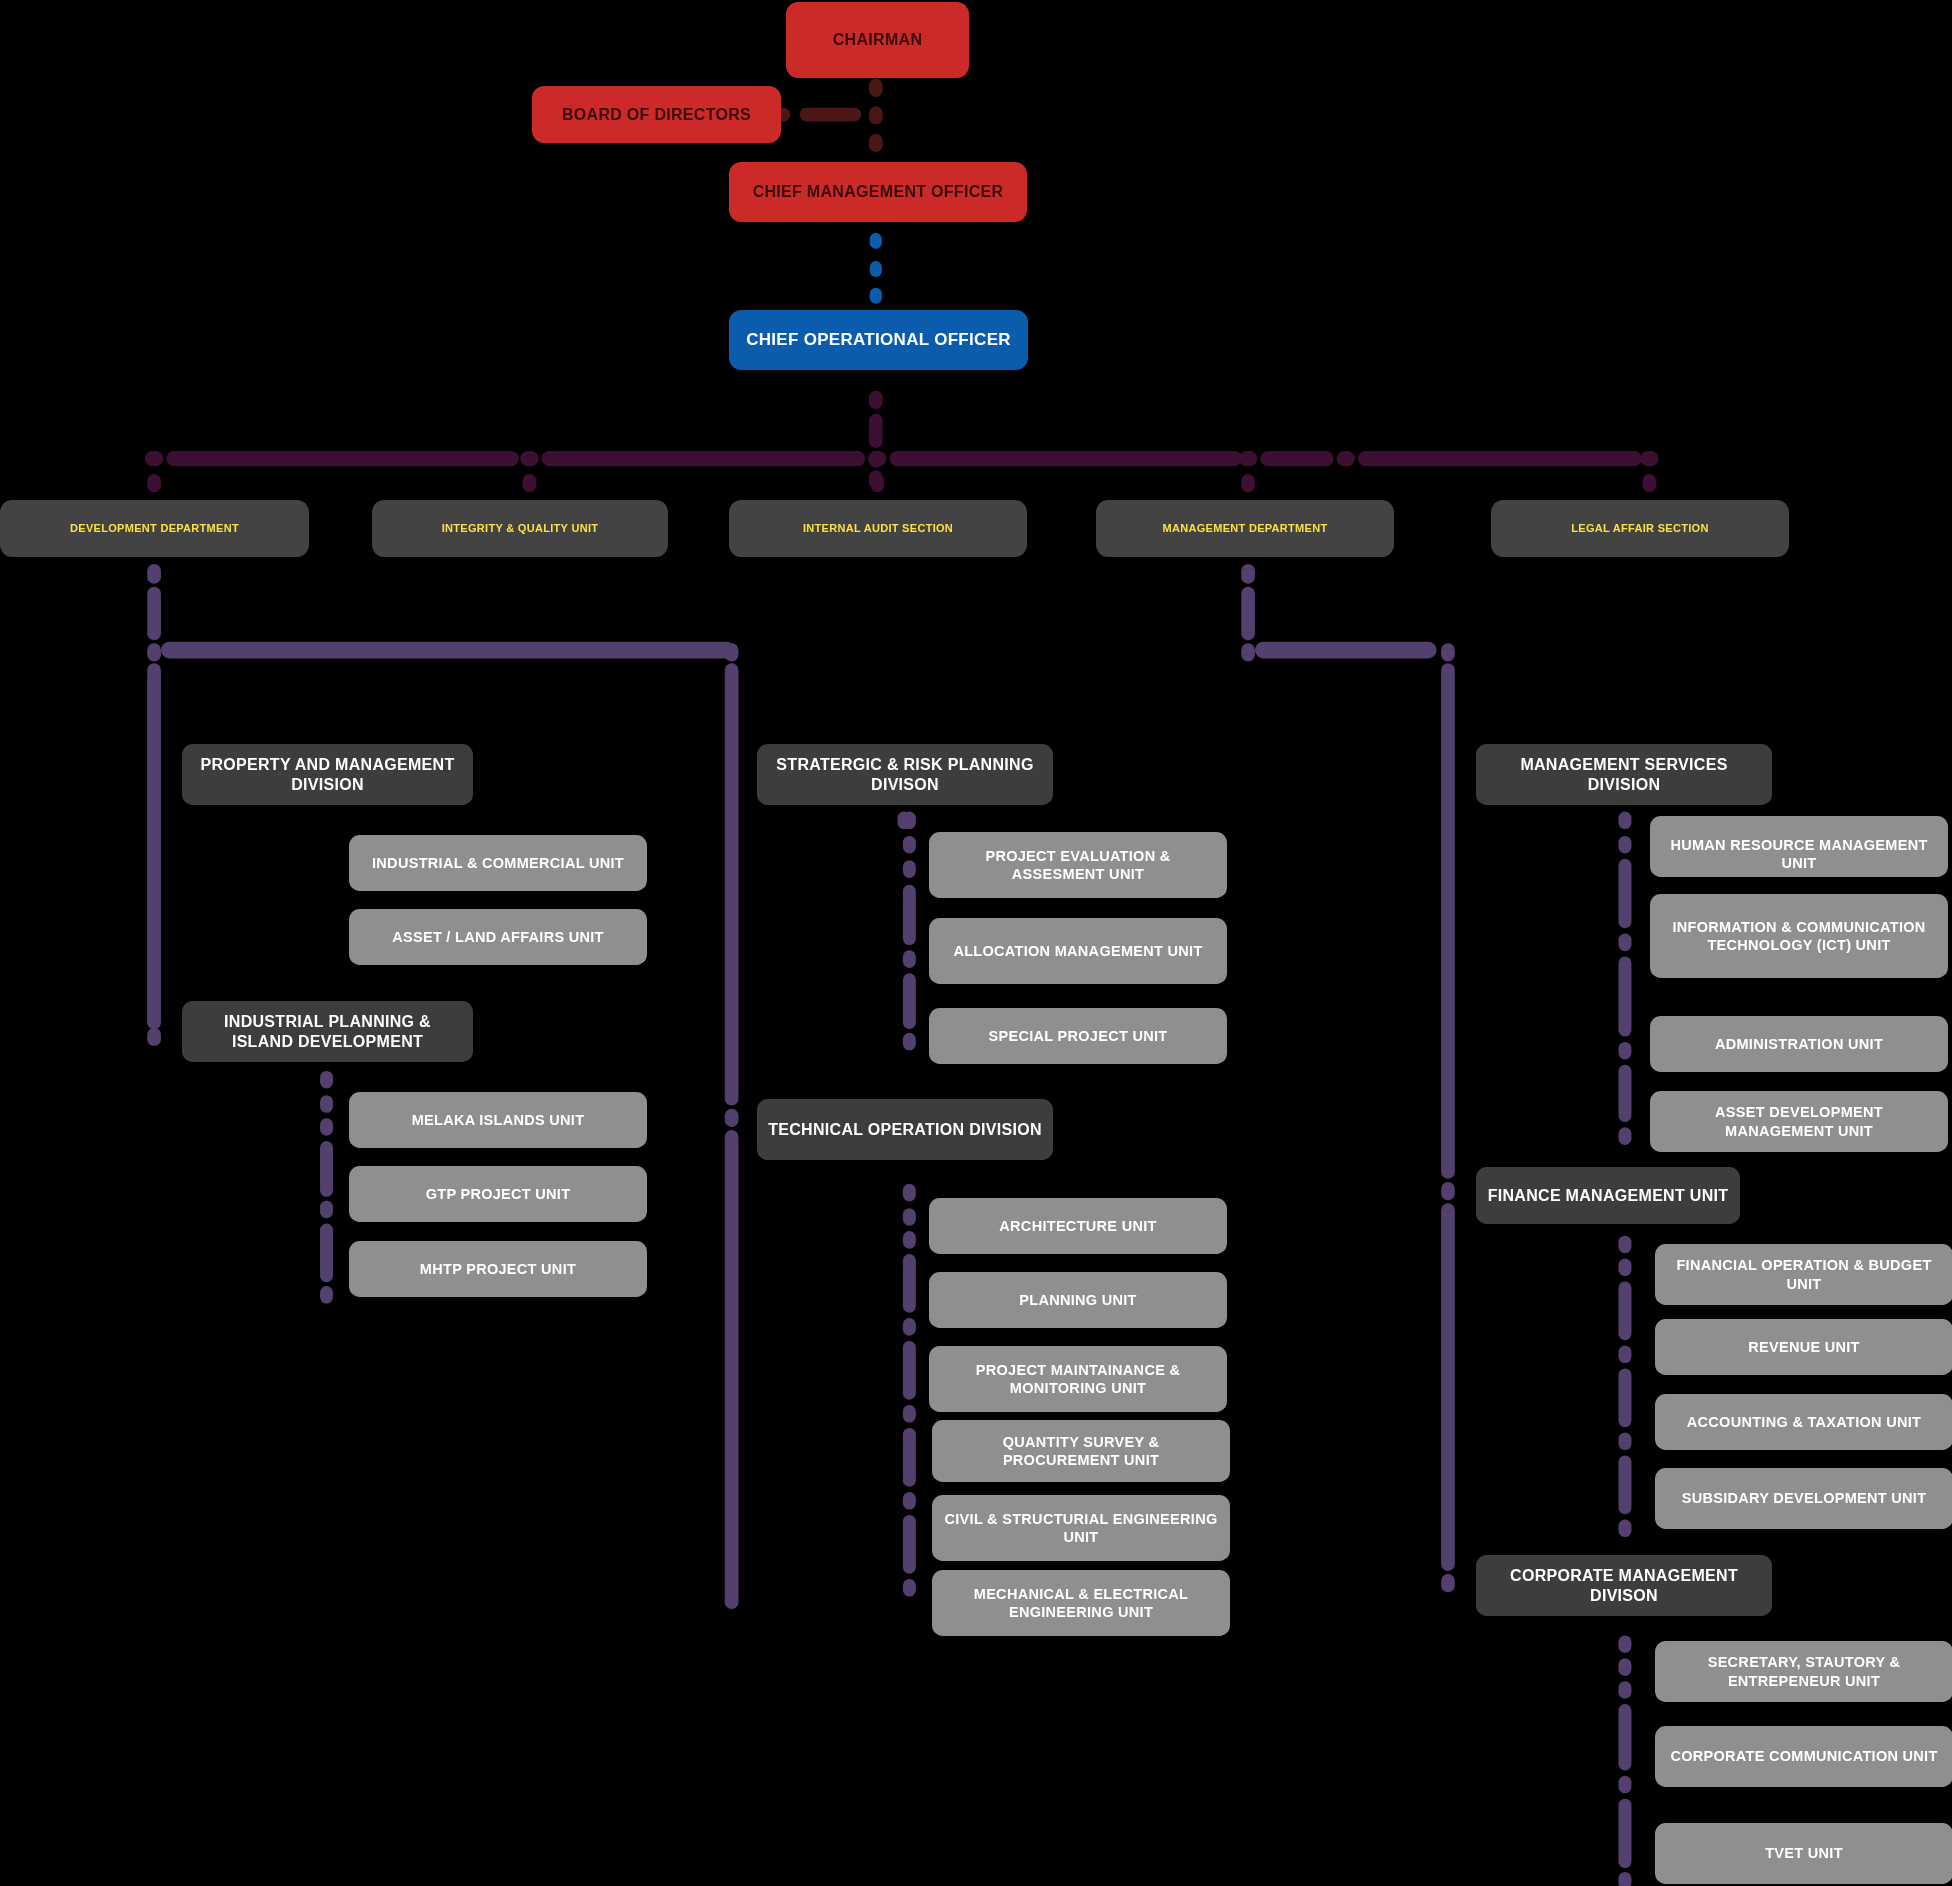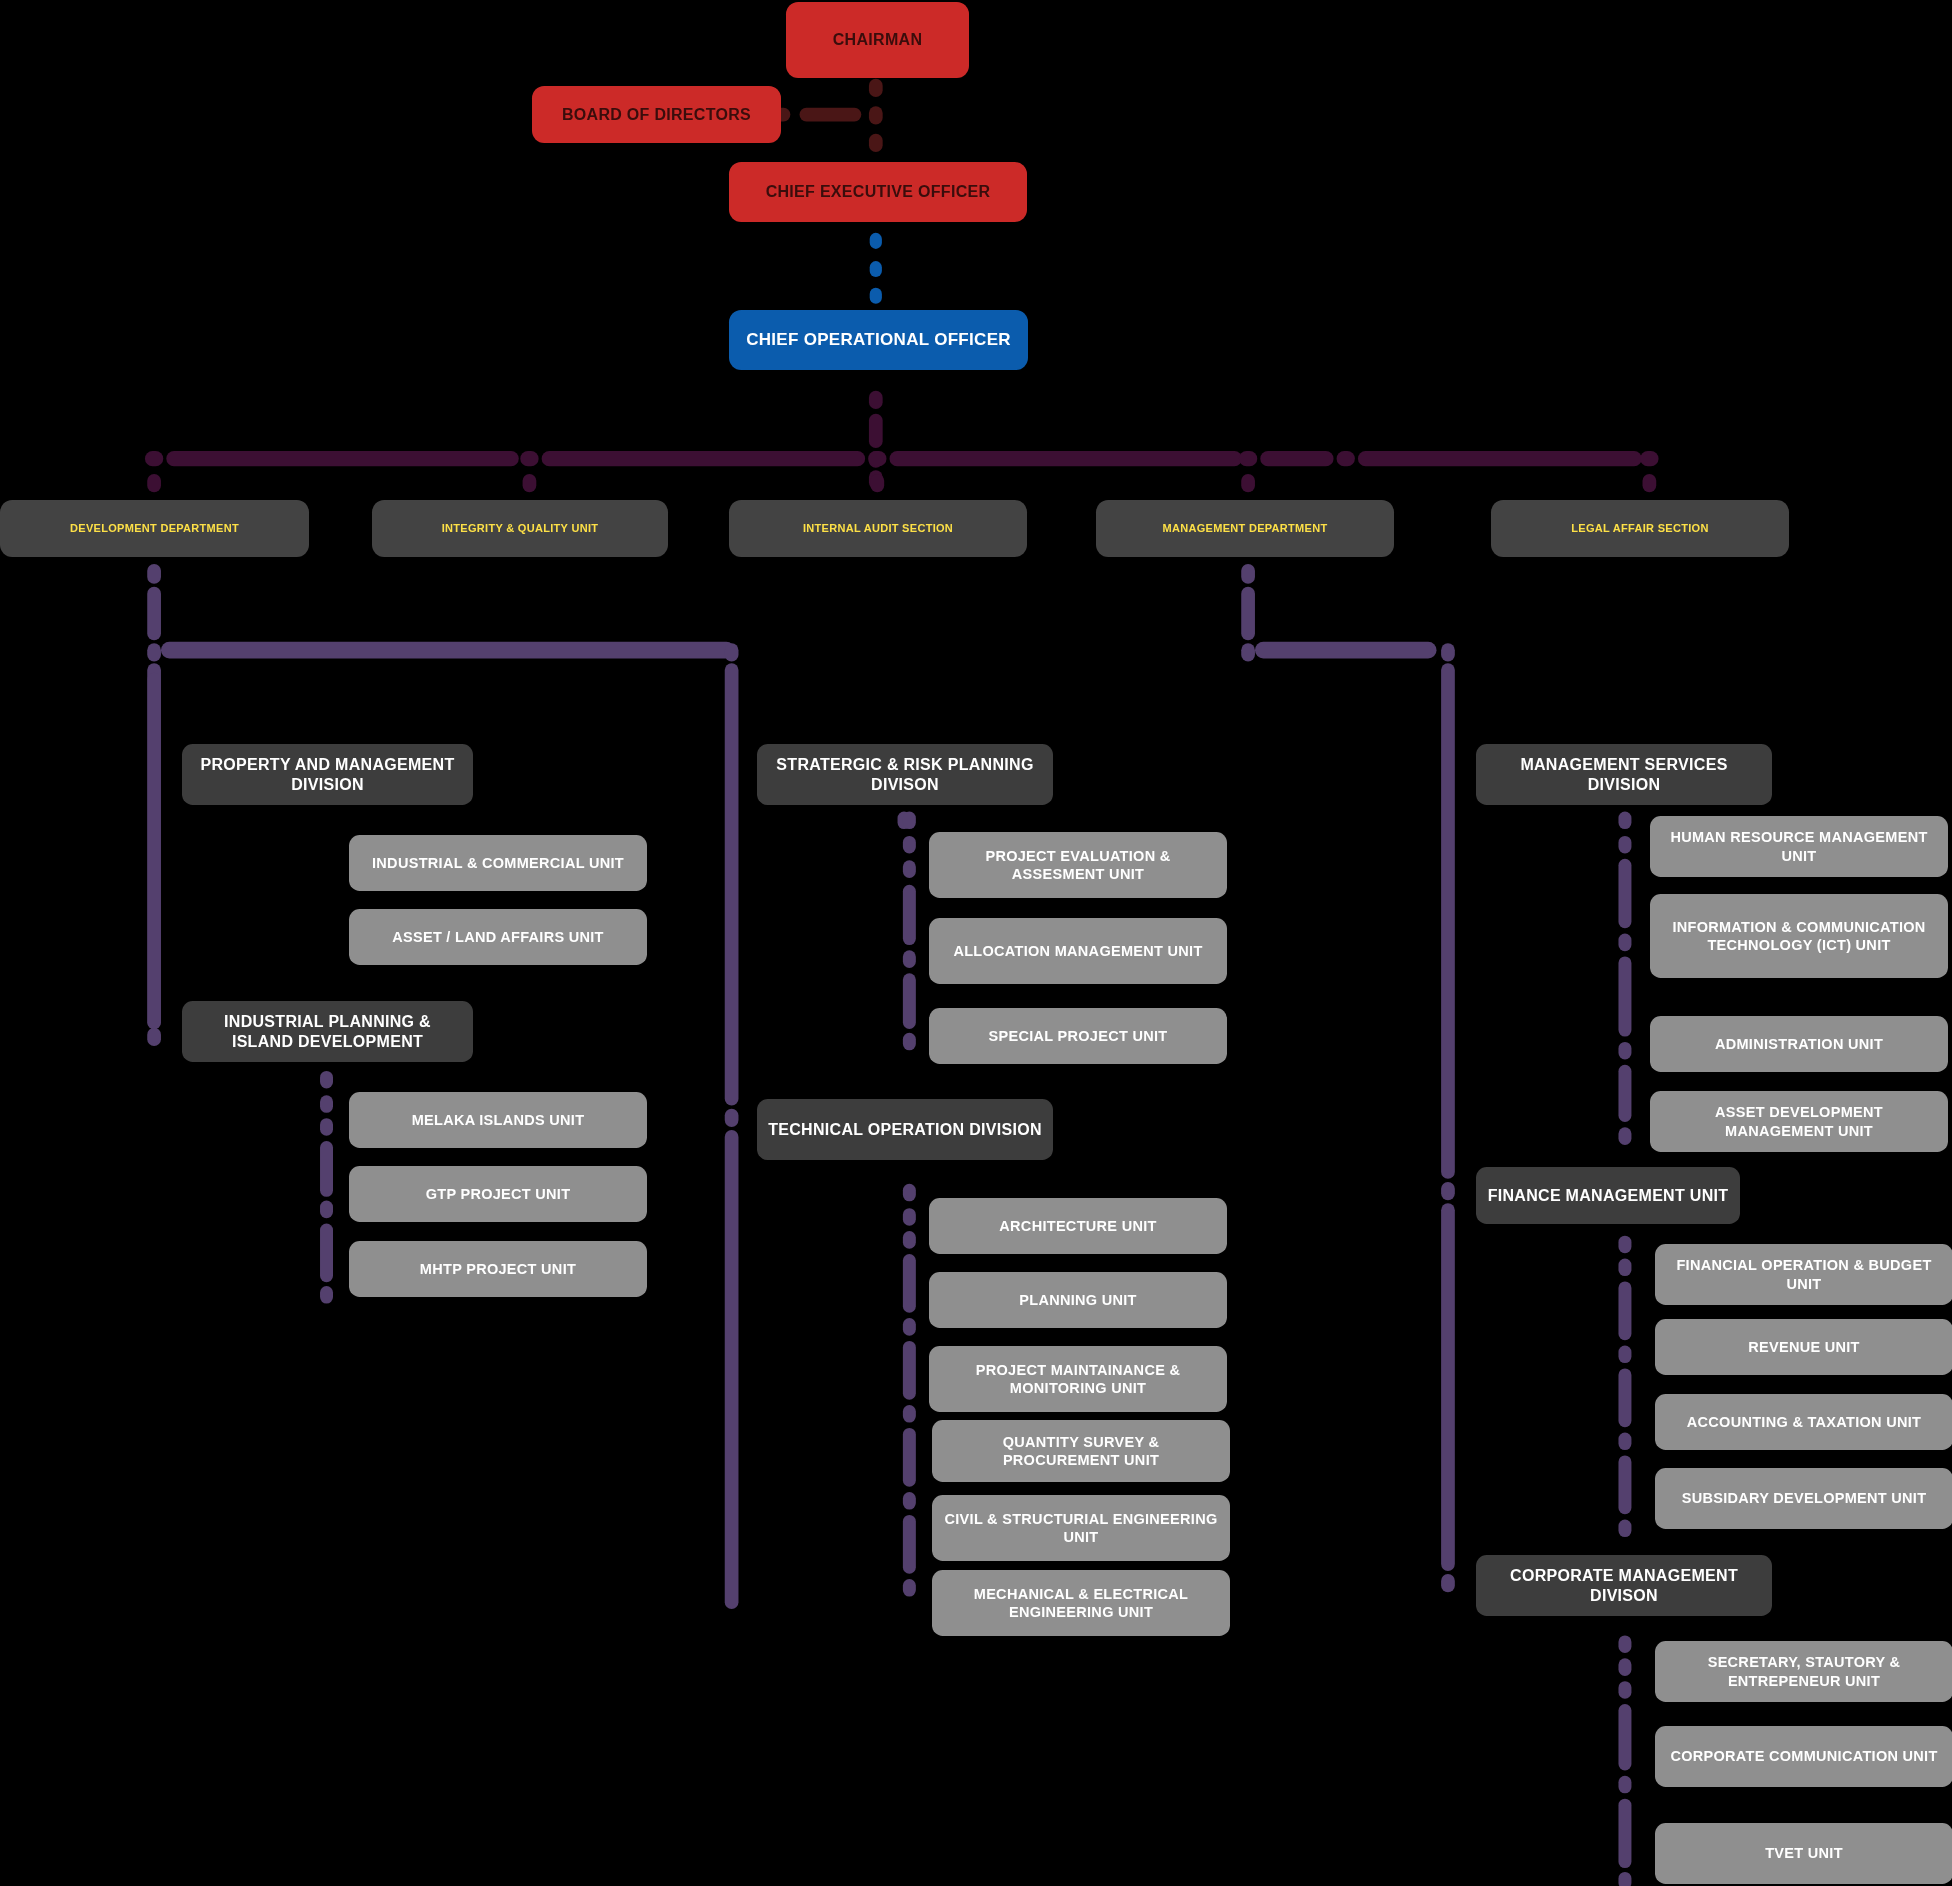--- a/index.html
+++ b/index.html
@@ -195,21 +195,21 @@
 
   <div class="node lvl-exec" style="left:786px; top:2.3px; width:183px; height:76px;">
     <span>CHAIRMAN</span>
   </div>
 
   <div class="node lvl-exec" style="left:532px; top:86px; width:249px; height:57px;">
     <span>BOARD OF DIRECTORS</span>
   </div>
 
   <div class="node lvl-exec" style="left:729px; top:162px; width:298px; height:60px;">
-    <span>CHIEF EXECUTIVE OFFICER</span>
+    <span>CHIEF MANAGEMENT OFFICER</span>
   </div>
 
   <div class="node lvl-coo" style="left:729px; top:310px; width:299px; height:60px;">
     <span>CHIEF OPERATIONAL OFFICER</span>
   </div>
 
   <div class="node lvl-dept" style="left:0px; top:500px; width:309px; height:57px;">
     <span>DEVELOPMENT DEPARTMENT</span>
   </div>
   <div class="node lvl-dept" style="left:729px; top:500px; width:298px; height:57px;">
@@ -279,21 +279,21 @@
   <div class="node lvl-unit" style="left:932px; top:1495px; width:298px; height:66px;">
     <span>CIVIL &amp; STRUCTURIAL ENGINEERING UNIT</span>
   </div>
   <div class="node lvl-unit" style="left:932px; top:1570px; width:298px; height:66px;">
     <span>MECHANICAL &amp; ELECTRICAL ENGINEERING UNIT</span>
   </div>
 
   <div class="node lvl-div" style="left:1476px; top:744px; width:296px; height:61px;">
     <span>MANAGEMENT SERVICES DIVISION</span>
   </div>
-  <div class="node lvl-unit" style="left:1650px; top:816px; width:298px; height:61px;">
+  <div class="node lvl-unit" style="left:1650px; top:816px; width:298px; height:61px;align-items:flex-end;">
     <span>HUMAN RESOURCE MANAGEMENT UNIT</span>
   </div>
   <div class="node lvl-unit" style="left:1650px; top:894px; width:298px; height:84px;">
     <span>INFORMATION &amp; COMMUNICATION TECHNOLOGY (ICT) UNIT</span>
   </div>
   <div class="node lvl-unit" style="left:1650px; top:1016px; width:298px; height:56px;">
     <span>ADMINISTRATION UNIT</span>
   </div>
   <div class="node lvl-unit" style="left:1650px; top:1091px; width:298px; height:61px;">
     <span>ASSET DEVELOPMENT MANAGEMENT UNIT</span>

